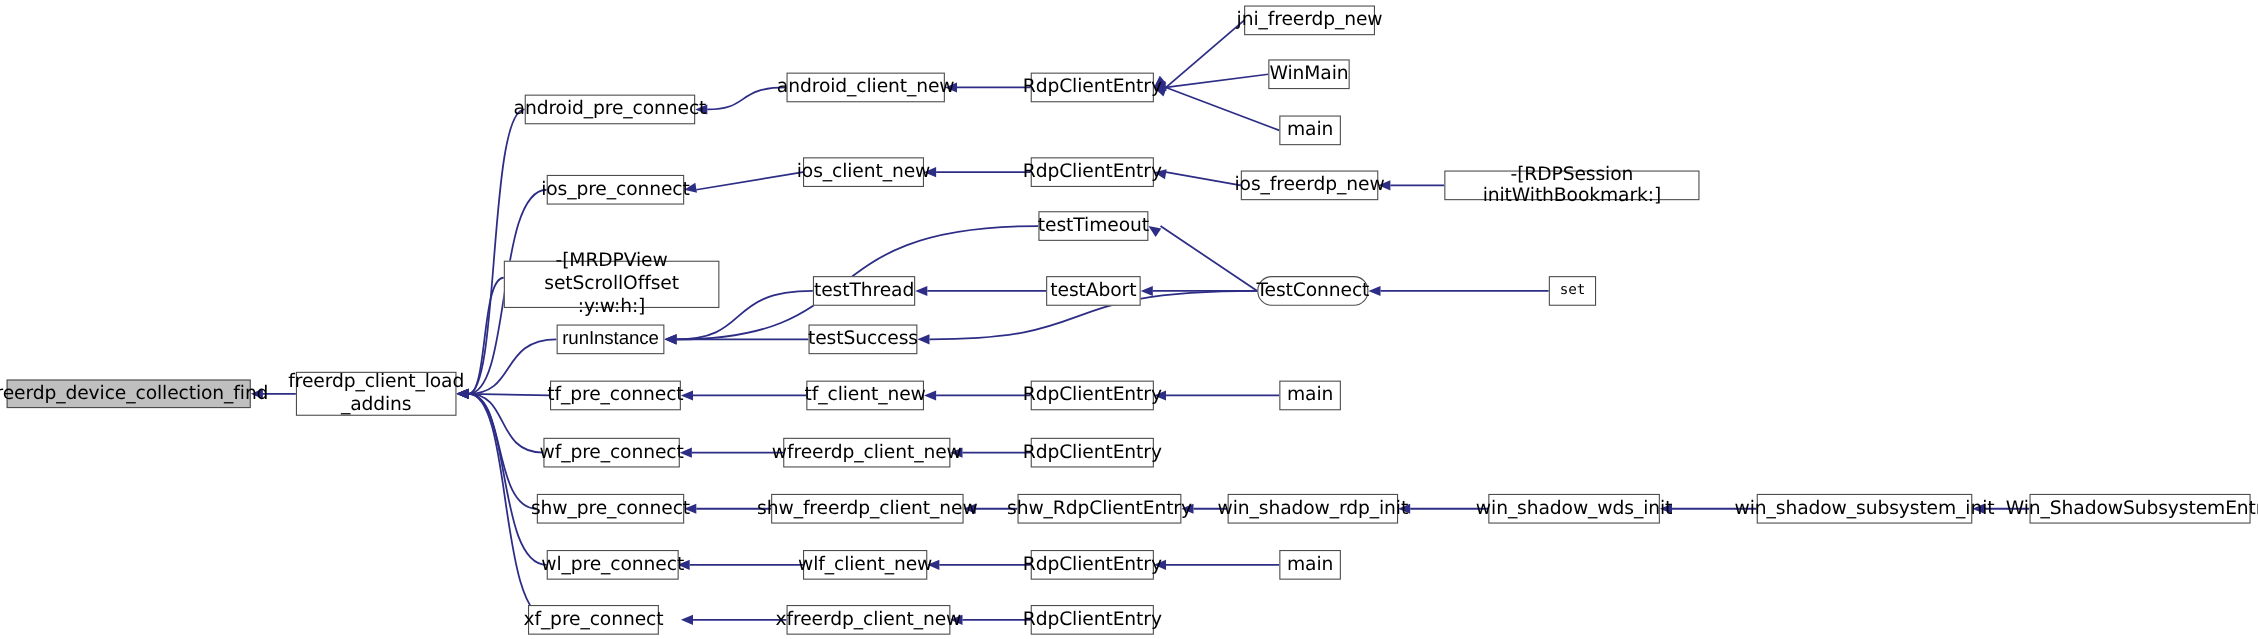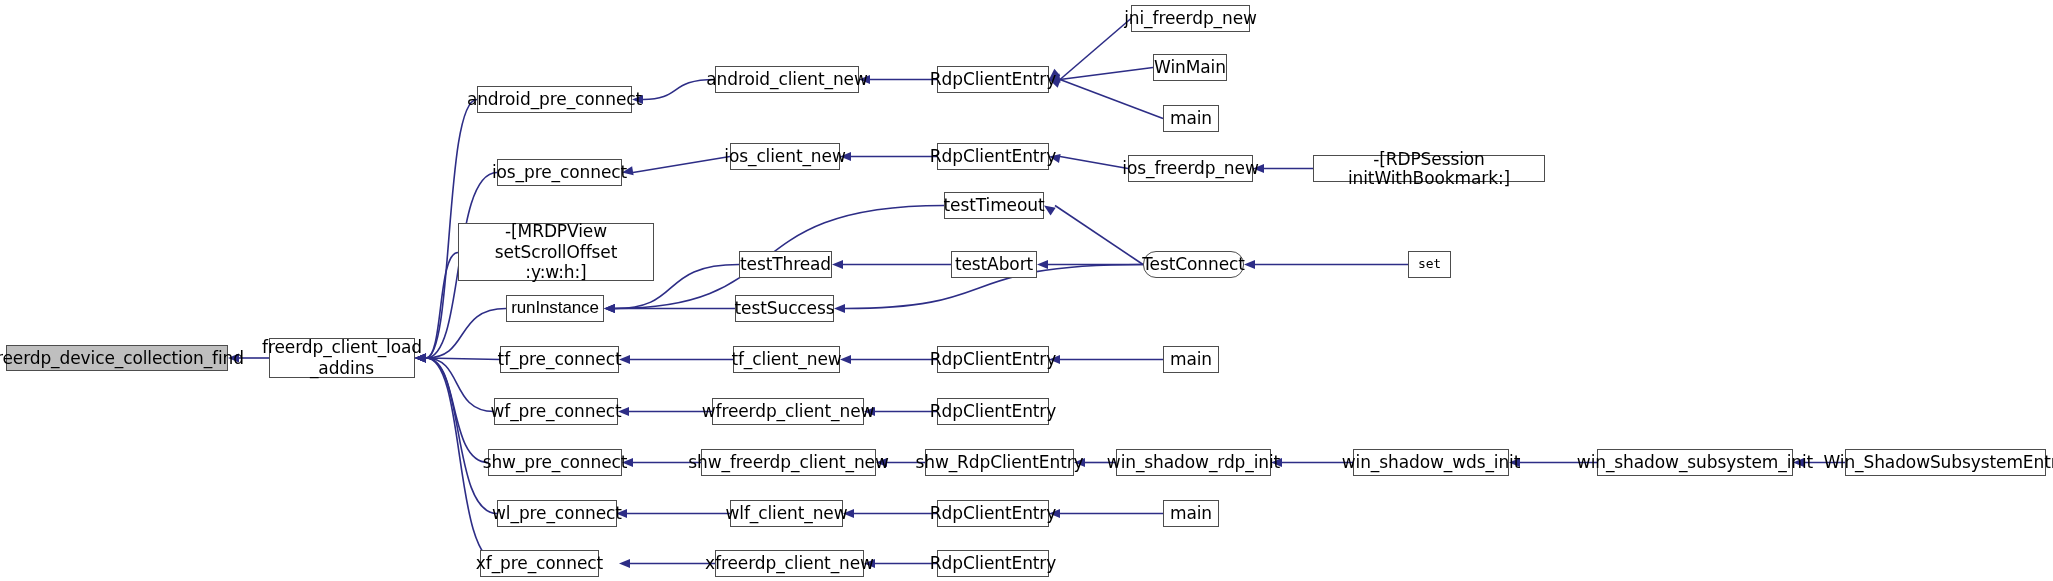--- a/index.html
+++ b/index.html
@@ -137,21 +137,21 @@
       <div class="node" style="left: 715px; top: 66px; width: 144px; height: 27px;">android_client_new</div>
       <div class="node" style="left: 937px; top: 66px; width: 112px; height: 27px;">RdpClientEntry</div>
       <div class="node" style="left: 1131px; top: 5px; width: 119px; height: 27px;">jni_freerdp_new</div>
       <div class="node" style="left: 1153px; top: 54px; width: 74px; height: 27px;">WinMain</div>
       <div class="node" style="left: 1163px; top: 105px; width: 56px; height: 27px;">main</div>
       <div class="node" style="left: 497px; top: 159px; width: 125px; height: 27px;">ios_pre_connect</div>
       <div class="node" style="left: 730px; top: 143px; width: 110px; height: 27px;">ios_client_new</div>
       <div class="node" style="left: 937px; top: 143px; width: 112px; height: 27px;">RdpClientEntry</div>
       <div class="node" style="left: 1128px; top: 155px; width: 125px; height: 27px;">ios_freerdp_new</div>
       <div class="node" style="left: 1313px; top: 155px; width: 232px; height: 27px;">-[RDPSession initWithBookmark:]</div>
-      <div class="node two-line" style="left: 458px; top: 223px; width: 196px; height: 58px;">-[MRDPView setScrollOffset
+      <div class="node two-line" style="left: 458px; top: 237px; width: 196px; height: 43px;">-[MRDPView setScrollOffset
 :y:w:h:]</div>
       <div class="node" style="left: 944px; top: 192px; width: 100px; height: 27px;">testTimeout</div>
       <div class="node" style="left: 739px; top: 251px; width: 93px; height: 27px;">testThread</div>
       <div class="node" style="left: 951px; top: 251px; width: 86px; height: 27px;">testAbort</div>
       <div class="node" style="left: 1143px; top: 251px; width: 101px; height: 27px; border-radius: 13px;">TestConnect</div>
       <div class="node mono" style="left: 1408px; top: 251px; width: 43px; height: 27px;">set</div>
       <div class="node narrow" style="left: 506px; top: 295px; width: 98px; height: 27px;">runInstance</div>
       <div class="node" style="left: 735px; top: 295px; width: 99px; height: 27px;">testSuccess</div>
       <div class="node" style="left: 500px; top: 346px; width: 119px; height: 27px;">tf_pre_connect</div>
       <div class="node" style="left: 733px; top: 346px; width: 107px; height: 27px;">tf_client_new</div>

